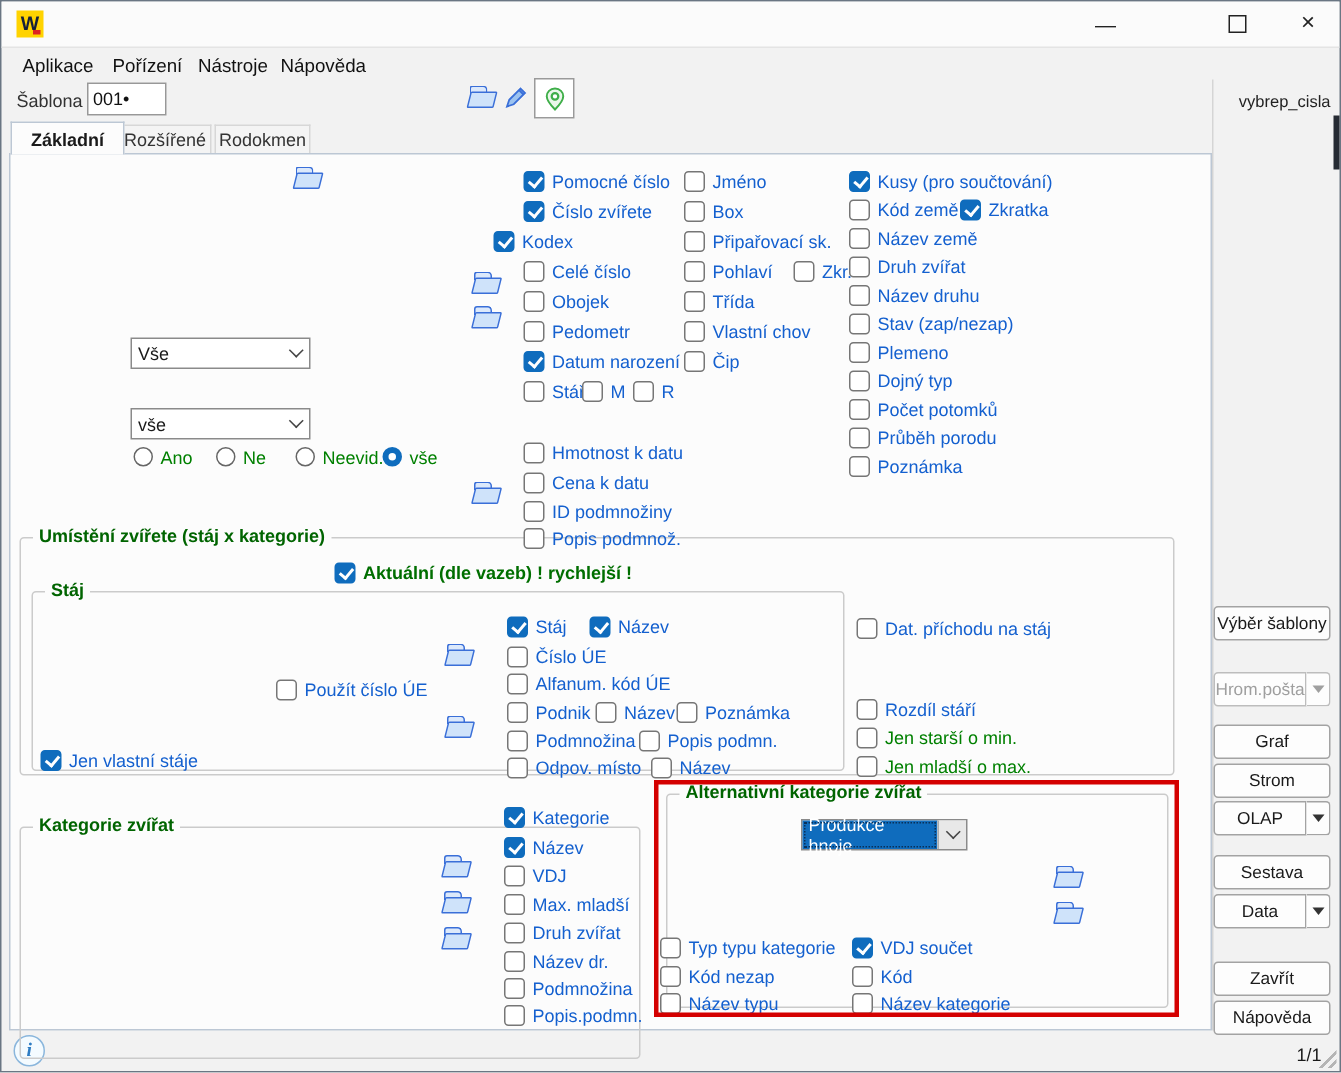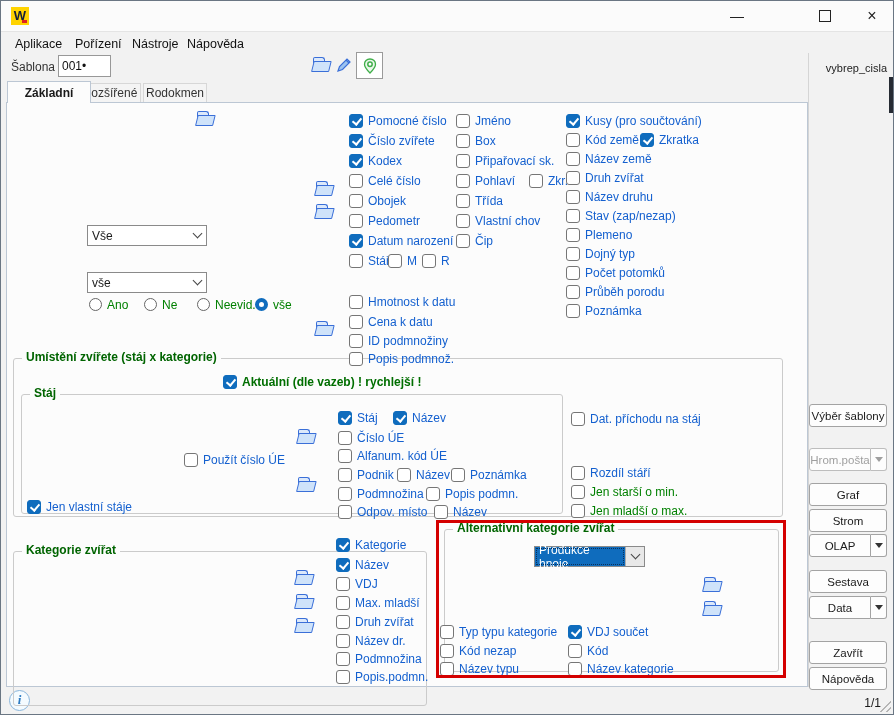--- a/index.html
+++ b/index.html
@@ -83,21 +83,21 @@
         <path d="M11 4l3 3" stroke="#3a6fd8" stroke-width="1.2" fill="none"></path>
       </svg></span>
   <span class="pinbtn">
       <svg width="16" height="16" viewBox="0 0 16 16">
         <path d="M8 1C4.7 1 2.5 3.4 2.5 6.2 2.5 9.5 8 15 8 15s5.5-5.5 5.5-8.8C13.5 3.4 11.3 1 8 1z" fill="#eaf7ea" stroke="#3fae49" stroke-width="1.3"></path>
         <circle cx="8" cy="6.2" r="2.2" fill="#fff" stroke="#3fae49" stroke-width="1.5"></circle>
       </svg>
     </span>
 
   <div class="panel"></div>
-  <div class="tab active" style="left:6px;top:80px;width:84px;height:22px">Základní</div>
+  <div class="tab active" style="left:6px;top:80px;width:76px;height:22px">Základní</div>
   <div class="tab inactive" style="left:78px;top:82px;width:62px;height:20px">Rozšířené</div>
   <div class="tab inactive" style="left:142px;top:82px;width:64px;height:20px">Rodokmen</div>
 
   <span class="lbl lbl-g" style="left:20px;top:112px">Číslo</span>
   <input class="inp" style="left: 86px; top: 108px; width: 26px;">
   <input class="inp" style="left: 115px; top: 108px; width: 46px;">
   <input class="inp" style="left: 164px; top: 108px; width: 24px;">
   <span class="fico" style="left:194px;top:109px"></span>
 
   <span class="lbl lbl-g" style="left:20px;top:135px">Číslo od</span>
@@ -172,21 +172,21 @@
   <span class="fico" style="left:313px;top:319px"></span>
 
   <div class="chk" style="left:348px;top:112px">
       <span class="cb on"></span>
       <span class="lbl-b">Pomocné číslo</span>
     </div>
   <div class="chk" style="left:348px;top:132px">
       <span class="cb on"></span>
       <span class="lbl-b">Číslo zvířete</span>
     </div>
-  <div class="chk" style="left:348px;top:152px">
+  <div class="chk" style="left:328px;top:152px">
       <span class="cb on"></span>
       <span class="lbl-b">Kodex</span>
     </div>
   <div class="chk" style="left:348px;top:172px">
       <span class="cb"></span>
       <span class="lbl-b">Celé číslo</span>
     </div>
   <div class="chk" style="left:348px;top:192px">
       <span class="cb"></span>
       <span class="lbl-b">Obojek</span>

